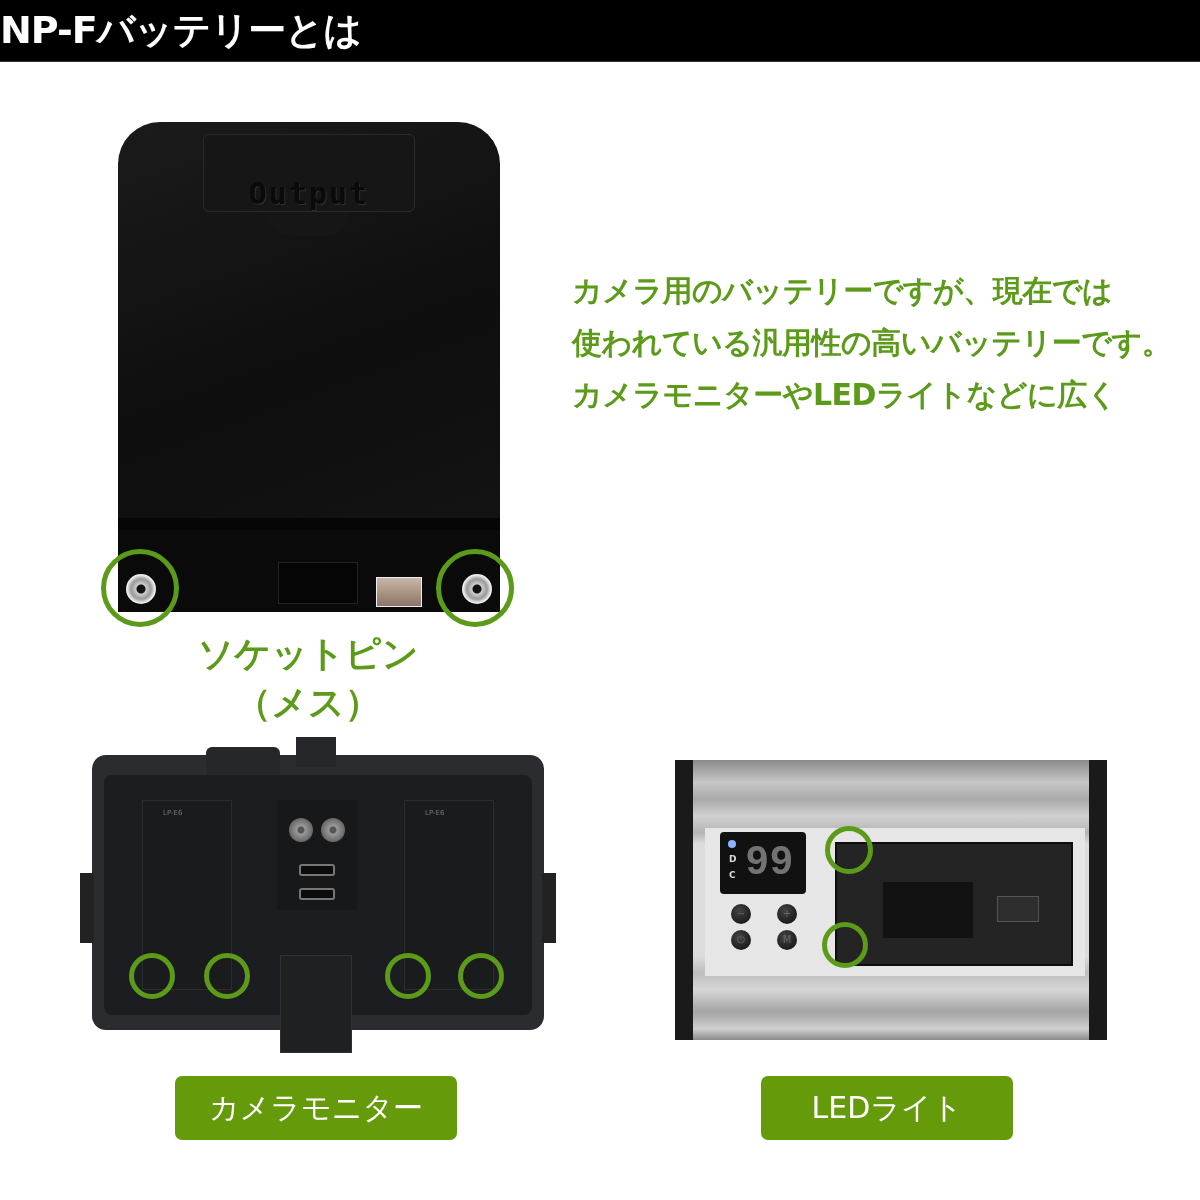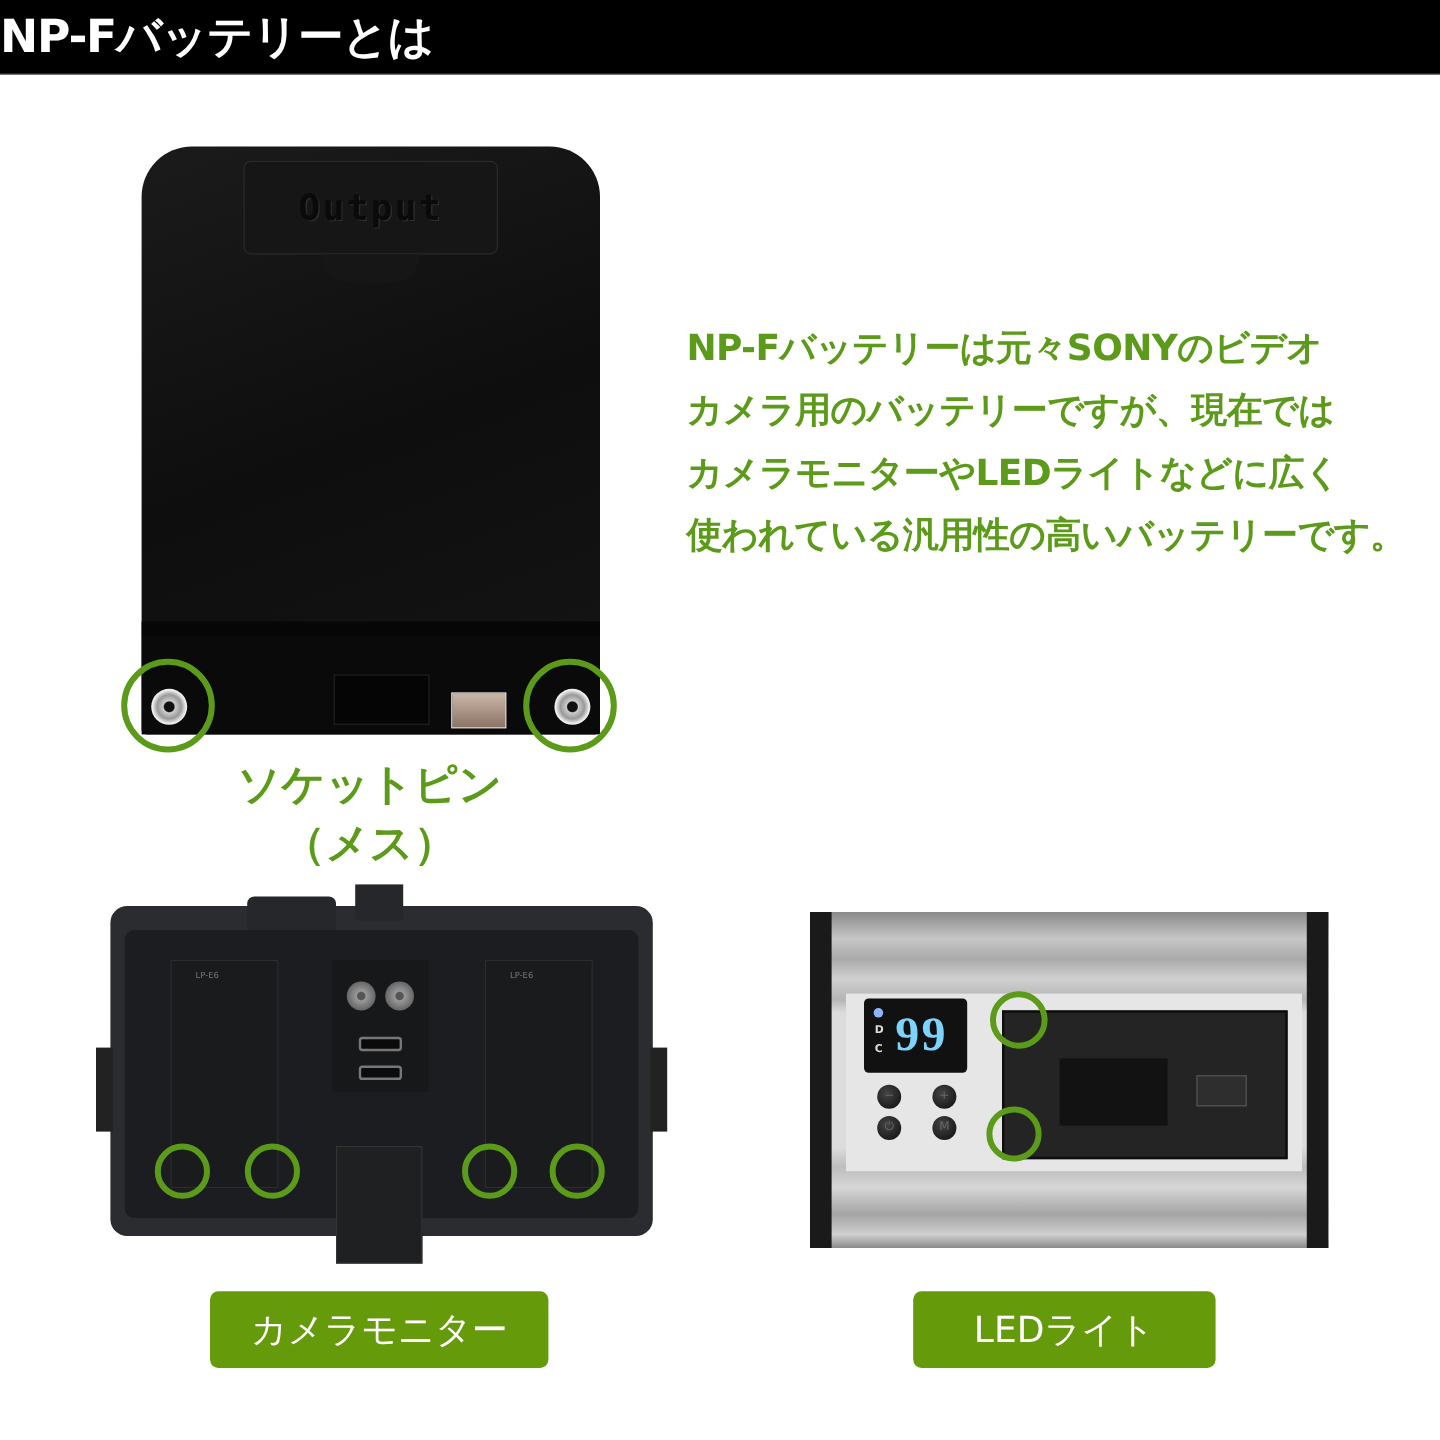--- a/index.html
+++ b/index.html
@@ -15,21 +15,21 @@
 
   
   .battery {
     position: absolute; left: 118px; top: 122px; width: 382px; height: 490px;
     background: linear-gradient(160deg, #1b1b1b 0%, #0e0e0e 50%, #151515 100%);
     border-radius: 42px 42px 4px 4px;
   }
   .battery-cap {
     position: absolute; left: 85px; top: 12px; width: 212px; height: 78px;
     background: #161616; border-radius: 6px; border: 1px solid #2a2a2a;
-    display: flex; align-items: center; justify-content: center;
+    display: flex; align-items: flex-end; justify-content: center;
   }
   .battery-cap-text { color: #0a0a0a; font-family: "DejaVu Sans Mono", monospace; font-size: 30px; font-weight: bold;
     text-shadow: 1px 1px 0 #2f2f2f; letter-spacing: 2px; }
   .cap-tab { position: absolute; left: 150px; top: 90px; width: 82px; height: 24px;
     background: #161616; border-radius: 0 0 42px 42px; }
   .battery-band { position: absolute; left: 0; top: 396px; width: 382px; height: 12px; background: #060606; }
   .battery-base { position: absolute; left: 0; top: 408px; width: 382px; height: 82px; background: #0a0a0a; }
   .slot { position: absolute; left: 160px; top: 440px; width: 80px; height: 42px; background: #050505; border: 1px solid #222; }
   .contact { position: absolute; left: 258px; top: 455px; width: 46px; height: 30px;
     background: linear-gradient(180deg, #c9b6a6, #8c7466); border: 1px solid #eee; }
@@ -58,21 +58,21 @@
   .hdmi { position: absolute; left: 22px; width: 36px; height: 12px; border: 2px solid #777; border-radius: 3px; background: #0b0b0b; }
   .mon-plate { position: absolute; left: 188px; top: 200px; width: 72px; height: 98px; background: #1f2022; border: 1px solid #333; }
   .mon-side { position: absolute; top: 118px; width: 14px; height: 70px; background: #222; }
 
   
   .led { position: absolute; left: 675px; top: 760px; width: 432px; height: 280px;
     background: linear-gradient(180deg, #8a8a8a 0%, #c7c7c7 8%, #a9a9a9 14%, #d0d0d0 20%, #b5b5b5 26%, #dcdcdc 30%, #dcdcdc 70%, #bdbdbd 76%, #d6d6d6 82%, #a4a4a4 90%, #cfcfcf 96%, #8a8a8a 100%); }
   .led-end { position: absolute; top: 0; width: 18px; height: 280px; background: #1a1a1a; }
   .led-panel { position: absolute; left: 30px; top: 68px; width: 380px; height: 148px; background: #e6e6e6; }
   .led-display { position: absolute; left: 45px; top: 72px; width: 86px; height: 62px; background: #111; border-radius: 4px; }
-  .led-digits { position: absolute; left: 26px; top: 6px; color: #7dd3fc; font-family: Liberation Serif, serif; font-size: 40px; font-weight: bold; letter-spacing: 2px; }
+  .led-digits { position: absolute; left: 26px; top: 6px; color: #737373; font-family: Liberation Sans, sans-serif; font-size: 40px; font-weight: bold; letter-spacing: 2px; }
   .led-dot { position: absolute; left: 8px; top: 8px; width: 8px; height: 8px; border-radius: 50%; background: #8cb4ff; }
   .led-dc { position: absolute; left: 9px; color: #ddd; font-size: 9px; font-weight: bold; }
   .led-btn { position: absolute; width: 20px; height: 20px; border-radius: 50%; background: radial-gradient(circle at 40% 35%, #444, #0c0c0c);
     color: #666; font-size: 10px; text-align: center; line-height: 20px; }
   .led-bay { position: absolute; left: 160px; top: 82px; width: 238px; height: 124px; background: #242424; border: 2px solid #0e0e0e; }
   .led-bay-win { position: absolute; left: 46px; top: 38px; width: 90px; height: 56px; background: #121212; }
   .led-bay-latch { position: absolute; left: 160px; top: 52px; width: 42px; height: 26px; border: 1px solid #555; background: #2e2e2e; }
 
   .tag { position: absolute; height: 64px; background: #659a0a; border-radius: 7px;
     display: flex; align-items: center; justify-content: center; color: #fff; font-weight: normal; font-size: 30px; }
@@ -95,24 +95,23 @@
   <div class="contact"></div>
   <div class="pin" style="left:8px;top:452px;"></div>
   <div class="pin" style="left:344px;top:452px;"></div>
 </div>
 <div class="ring" style="left:101px;top:549px;width:78px;height:78px;"></div>
 <div class="ring" style="left:436px;top:549px;width:78px;height:78px;"></div>
 
 <div class="socket-label">ソケットピン（メス）</div>
 
 <div class="desc">
-  <div class="desc-line">NP-Fバッテリーは元々SONYのビデオ</div>
   <div class="desc-line">カメラ用のバッテリーですが、現在では</div>
+  <div class="desc-line">使われている汎用性の高いバッテリーです。</div>
   <div class="desc-line">カメラモニターやLEDライトなどに広く</div>
-  <div class="desc-line">使われている汎用性の高いバッテリーです。</div>
 </div>
 
 <div class="monitor">
   <div class="mon-side" style="left:-12px;"></div>
   <div class="mon-side" style="right:-12px;"></div>
   <div class="mon-top-tab"></div>
   <div class="mon-top-tab2"></div>
   <div class="monitor-inner"></div>
   <div class="mon-bay" style="left:50px;">
     <span style="position:absolute;left:20px;top:8px;color:#777;font-size:7px;">LP-E6</span>

